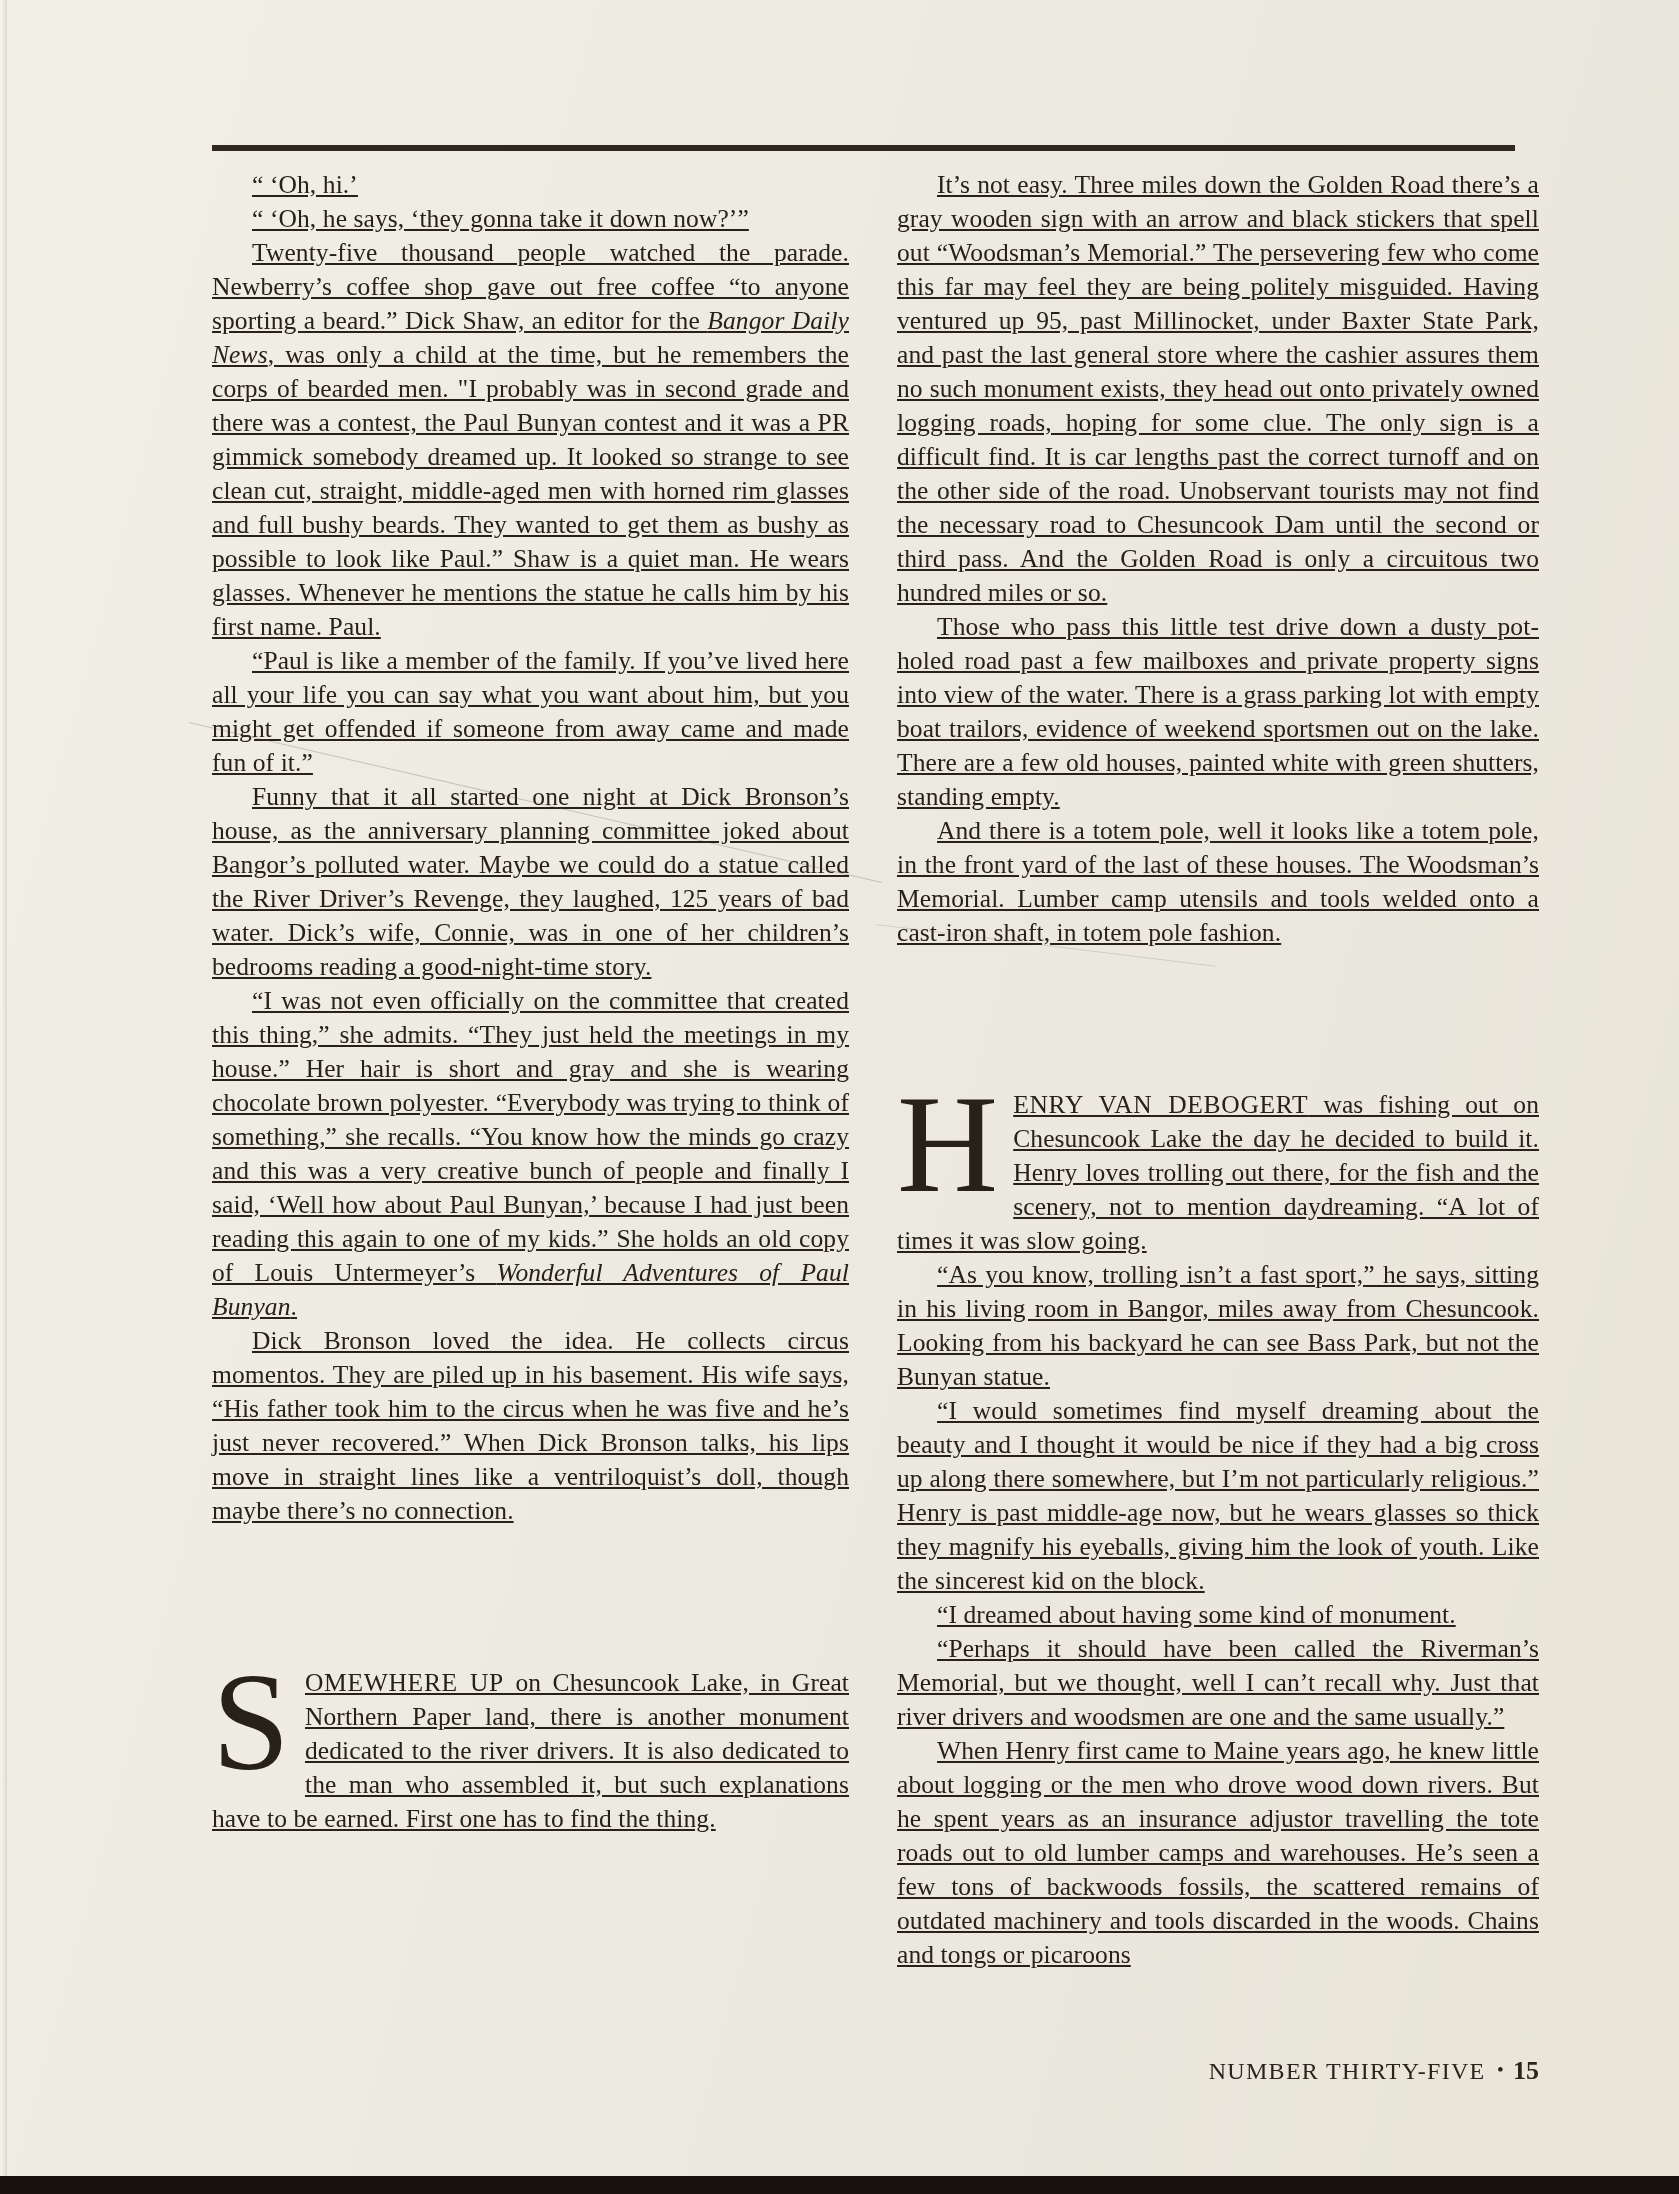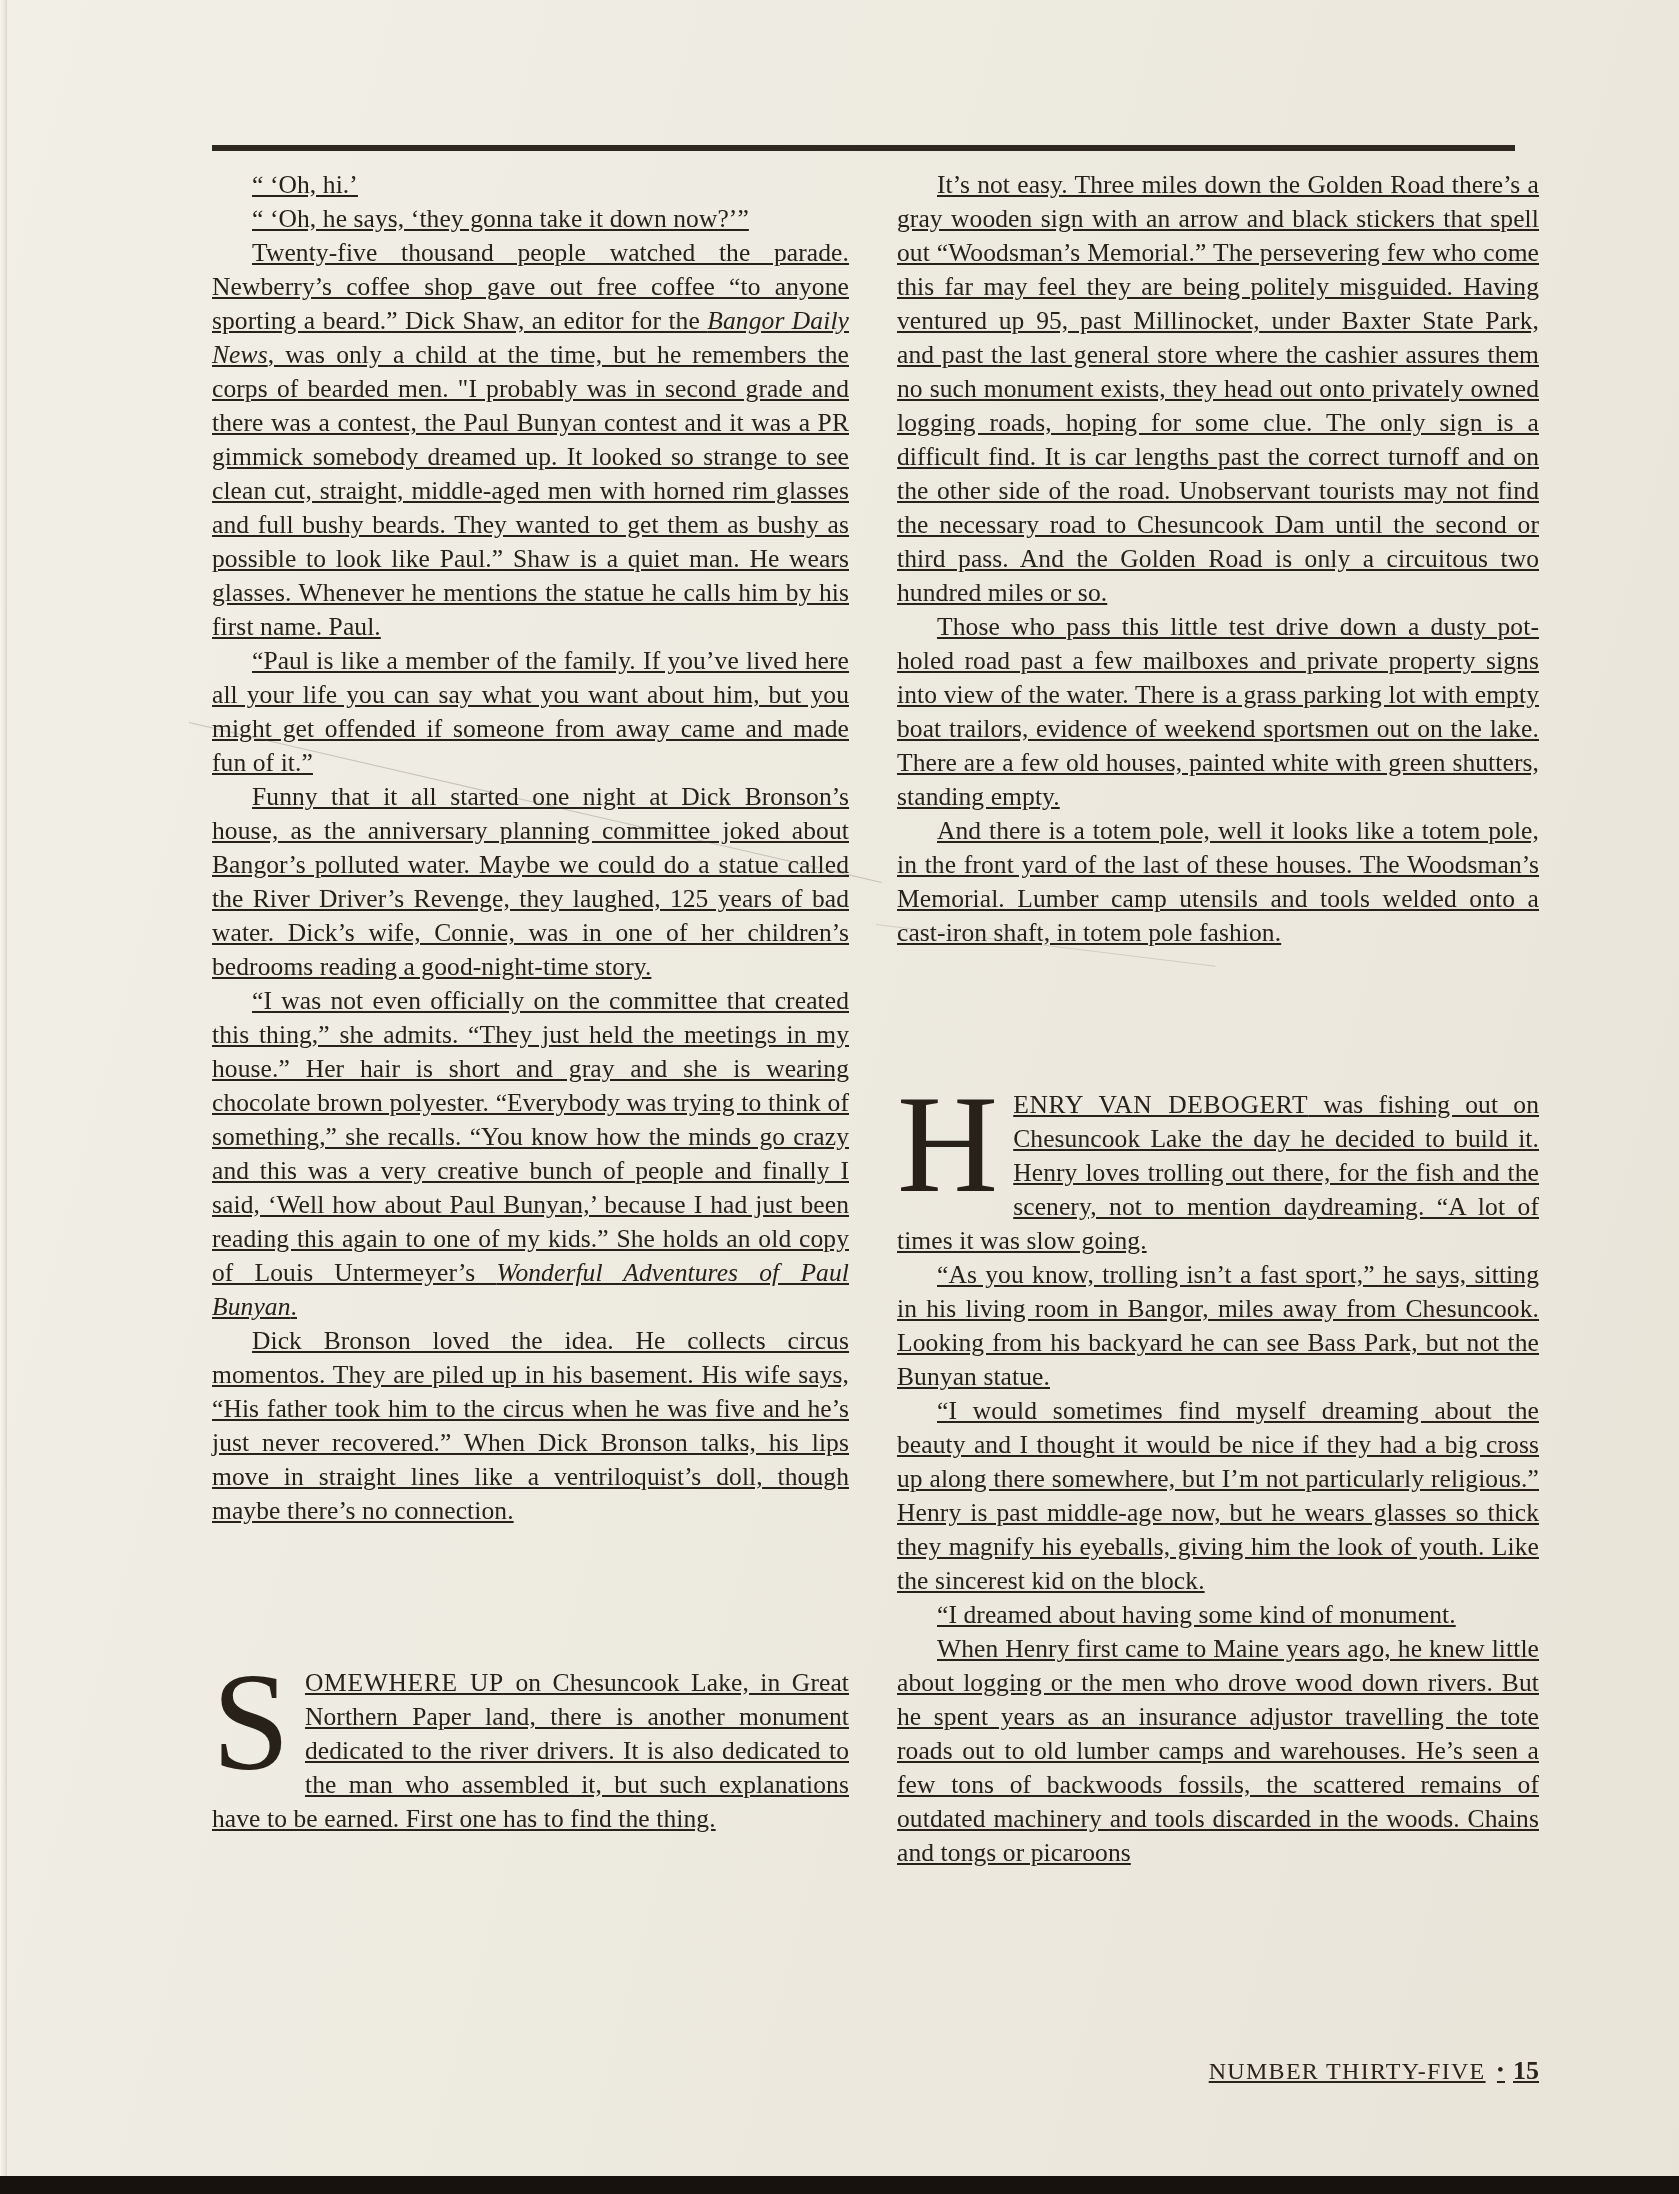--- a/index.html
+++ b/index.html
@@ -30,21 +30,20 @@
   .dropcap{
     float:left;font-size:140px;line-height:104px;
     padding:4.4px 15px 0 0;color:#27211a;
   }
   .lead{letter-spacing:0.7px;margin-top:16px;}
   em{font-style:italic;}
   .footer{
     position:absolute;left:897px;width:642px;top:2056px;
     text-align:right;font-size:24px;letter-spacing:1.3px;color:#2b241c;
     white-space:nowrap;
-    text-decoration:underline;
   }
   .footer .sep{padding:0 8px 0 11.4px;font-size:19.3px;vertical-align:2.6px;}
   .footer .pagenum{font-weight:bold;font-size:26px;letter-spacing:0;}
   .scratch{
     position:absolute;height:0.9px;background:rgba(95,85,72,.28);
     transform-origin:left top;
   }
   .scratch-1{left:189px;top:722px;width:711px;transform:rotate(13deg);}
   .scratch-2{left:876px;top:924px;width:342px;transform:rotate(7deg);background:rgba(95,85,72,.18);}
 </style>
@@ -65,20 +64,21 @@
     <p class="para section"><span class="dropcap">S</span><span class="lead">OMEWHERE UP</span> on Chesuncook Lake, in Great Northern Paper land, there is another monument dedicated to the river drivers. It is also dedicated to the man who assembled it, but such explanations have to be earned. First one has to find the thing.</p>
   </div>
 <div class="col col-right">
     <p class="para">It’s not easy. Three miles down the Golden Road there’s a gray wooden sign with an arrow and black stickers that spell out “Woodsman’s Memorial.” The persevering few who come this far may feel they are being politely misguided. Having ventured up 95, past Millinocket, under Baxter State Park, and past the last general store where the cashier assures them no such monument exists, they head out onto privately owned logging roads, hoping for some clue. The only sign is a difficult find. It is car lengths past the correct turnoff and on the other side of the road. Unobservant tourists may not find the necessary road to Chesuncook Dam until the second or third pass. And the Golden Road is only a circuitous two hundred miles or so.</p>
     <p class="para">Those who pass this little test drive down a dusty pot-holed road past a few mailboxes and private property signs into view of the water. There is a grass parking lot with empty boat trailors, evidence of weekend sportsmen out on the lake. There are a few old houses, painted white with green shutters, standing empty.</p>
     <p class="para">And there is a totem pole, well it looks like a totem pole, in the front yard of the last of these houses. The Woodsman’s Memorial. Lumber camp utensils and tools welded onto a cast-iron shaft, in totem pole fashion.</p>
     <p class="para section"><span class="dropcap">H</span><span class="lead">ENRY VAN DEBOGERT</span> was fishing out on Chesuncook Lake the day he decided to build it. Henry loves trolling out there, for the fish and the scenery, not to mention daydreaming. “A lot of times it was slow going.</p>
     <p class="para">“As you know, trolling isn’t a fast sport,” he says, sitting in his living room in Bangor, miles away from Chesuncook. Looking from his backyard he can see Bass Park, but not the Bunyan statue.</p>
     <p class="para">“I would sometimes find myself dreaming about the beauty and I thought it would be nice if they had a big cross up along there somewhere, but I’m not particularly religious.” Henry is past middle-age now, but he wears glasses so thick they magnify his eyeballs, giving him the look of youth. Like the sincerest kid on the block.</p>
     <p class="para">“I dreamed about having some kind of monument.</p>
+    <p class="para">“Perhaps it should have been called the Riverman’s Memorial, but we thought, well I can’t recall why. Just that river drivers and woodsmen are one and the same usually.”</p>
     <p class="para">When Henry first came to Maine years ago, he knew little about logging or the men who drove wood down rivers. But he spent years as an insurance adjustor travelling the tote roads out to old lumber camps and warehouses. He’s seen a few tons of backwoods fossils, the scattered remains of outdated machinery and tools discarded in the woods. Chains and tongs or picaroons</p>
   </div>
 
 <div class="scratch scratch-1"></div>
 <div class="scratch scratch-2"></div>
 
 <div class="footer">
   <span>NUMBER THIRTY-FIVE</span><span class="sep">•</span><span class="pagenum">15</span>
 </div>
 

